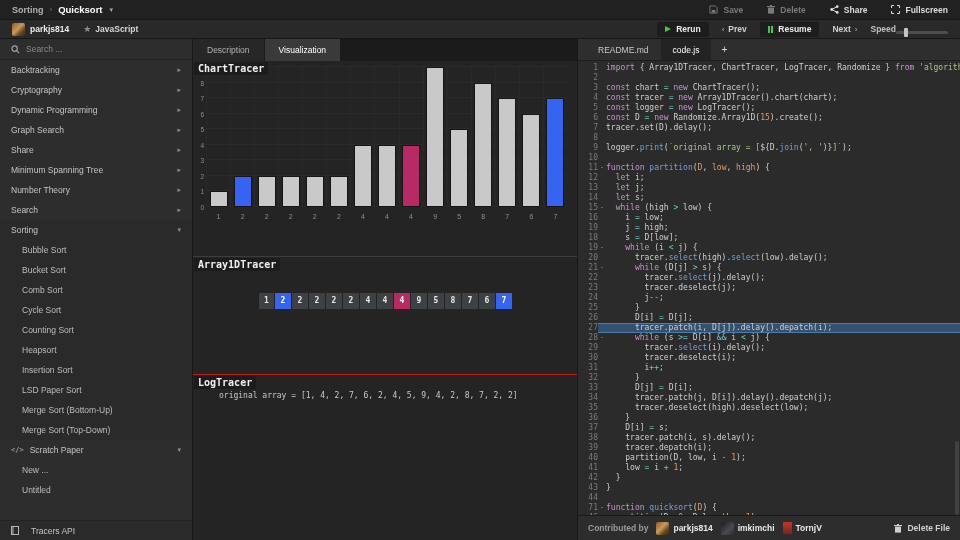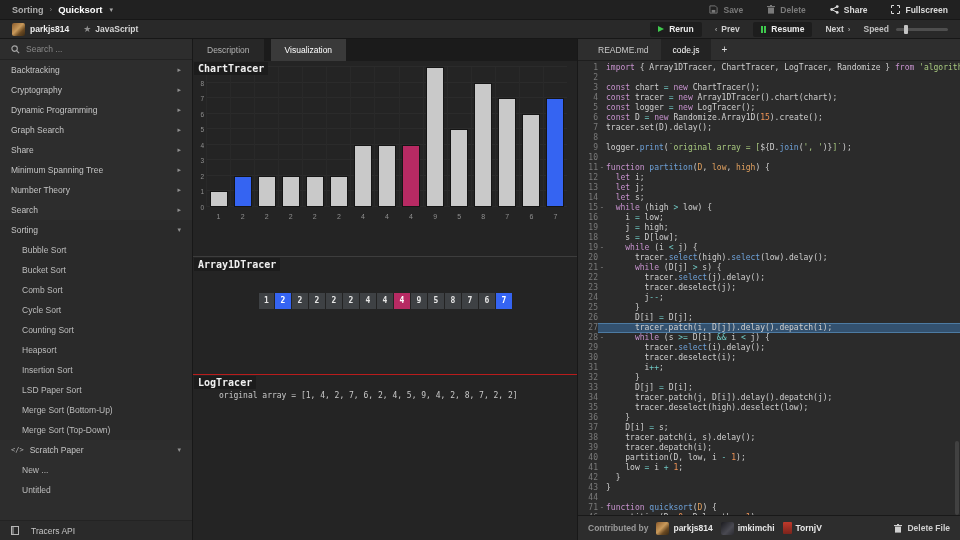--- a/index.html
+++ b/index.html
@@ -24,21 +24,21 @@
   .uname{font-size:8.5px;font-weight:bold;color:#ececec;margin:0 14px 0 5px}
   .star{font-size:9px;color:#8f8f8f;margin-right:4px}
   .lang{font-size:8.5px;font-weight:bold;color:#d5d5d5}
   .controls{margin-left:auto;display:flex;align-items:center;gap:13px}
   .cbtn{background:#1d1d1d;border-radius:2px;height:15px;display:flex;align-items:center;padding:0 8px;gap:5px;color:#ececec;font-size:8.5px;font-weight:bold;cursor:pointer}
   .play{width:0;height:0;border-left:6px solid #3fc94e;border-top:3.5px solid transparent;border-bottom:3.5px solid transparent}
   .pause{display:flex;gap:1.5px}
   .pause i{width:2px;height:7px;background:#3fc94e}
   .navlink{display:flex;align-items:center;gap:4px;font-size:8.5px;font-weight:bold;color:#d0d0d0;cursor:pointer}
   .chev{color:#9a9a9a;font-size:8px}
-  .speed{display:flex;align-items:center;gap:7px}
+  .speed{display:flex;align-items:flex-end;}
   .speed .lbl{font-size:8.5px;font-weight:bold;color:#c0c0c0}
   .track{width:52px;height:3px;background:#4e4e4e;border-radius:2px;position:relative}
   .handle{position:absolute;top:-3px;width:4px;height:9px;background:#c4c4c4;border-radius:1px}
   
   .main{display:flex;height:501px}
   .sidebar{width:193px;background:#2d2d2d;border-right:1px solid #181818;display:flex;flex-direction:column;overflow:hidden}
   .search{height:21px;display:flex;align-items:center;gap:6px;padding:0 11px;border-bottom:1px solid #222}
   .search input{background:transparent;border:none;outline:none;color:#ddd;font-size:8.5px;width:130px;font-family:inherit}
   .search input::placeholder{color:#8a8a8a}
   .srow{height:20px;display:flex;align-items:center;padding:0 11px;font-size:8.5px;color:#c5c5c5;cursor:pointer;flex:none}
@@ -46,21 +46,21 @@
   .srow .arr{color:#8f8f8f;font-size:7px}
   .sgroup{background:#2a2a2a}
   .sub{padding-left:22px;color:#bdbdbd}
   .sico{font-size:7px;color:#b5b5b5;margin-right:6px;font-family:"DejaVu Sans Mono",monospace}
   .sfoot{margin-top:auto}
   .sfoot .srow{background:#2a2a2a;border-top:1px solid #232323}
   .sfoot svg{margin-right:6px}
   
   .viz{width:385px;background:#242424;border-right:1px solid #181818;display:flex;flex-direction:column}
   .vtabbar{height:22px;background:#1b1b1b;display:flex;flex:none}
-  .vtab{height:22px;line-height:22px;padding:0 14px;font-size:8.5px;color:#b2b2b2;background:#272727;margin-right:7px;cursor:pointer}
+  .vtab{height:22px;line-height:22px;padding:0 14px;font-size:8.5px;color:#b2b2b2;background:#272727;margin-right:1px;cursor:pointer}
   .vtab.active{background:#3a3a3a;color:#fff}
   .chip{position:absolute;top:1px;left:1px;z-index:3;background:#1c1c1c;color:#f0f0f0;font-family:"DejaVu Sans Mono",monospace;font-size:10px;font-weight:bold;padding:1px 4px}
   .sec-chart{height:196px;position:relative;border-bottom:1px solid #3d3d3d;flex:none}
   #chart-plot{position:absolute;left:13px;right:10px;top:6px;height:140px}
   .gline{position:absolute;left:0;right:0;height:1px;background:#2b2b2b}
   .ylab{position:absolute;left:-11px;width:9px;text-align:right;font-size:6.5px;color:#8f8f8f}
   .slot{flex:1;position:relative;border-left:1px solid #292929;height:100%}
   #chart-plot .row{display:flex;height:100%}
   .bar{position:absolute;bottom:0;left:50%;transform:translateX(-50%);width:18px;border:1px solid #151515}
   .xl{position:absolute;bottom:-13px;left:0;right:0;text-align:center;font-size:7px;color:#8f8f8f}

